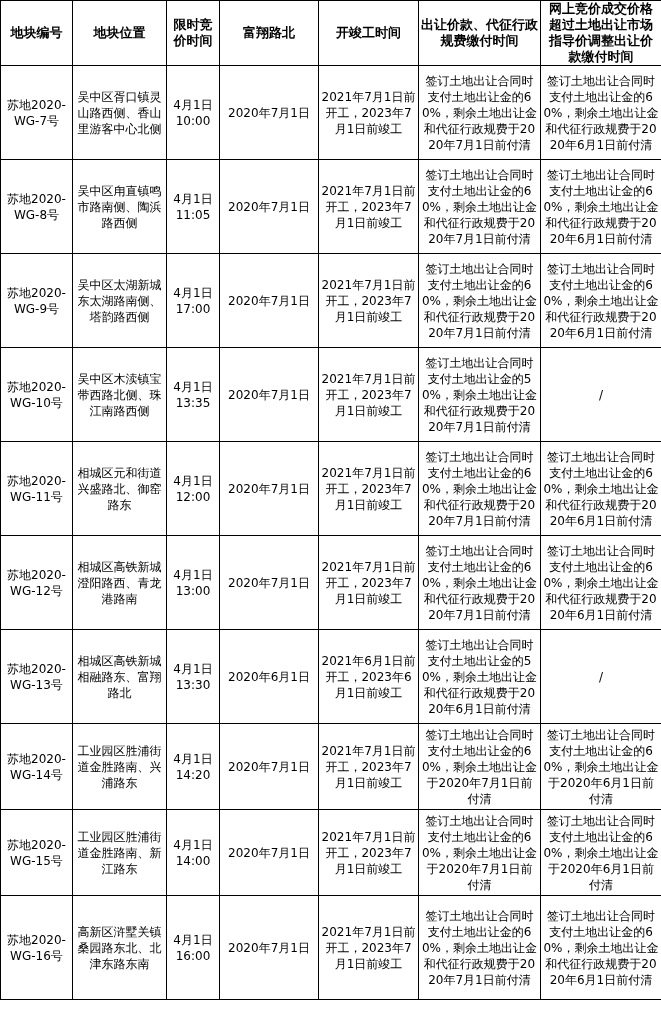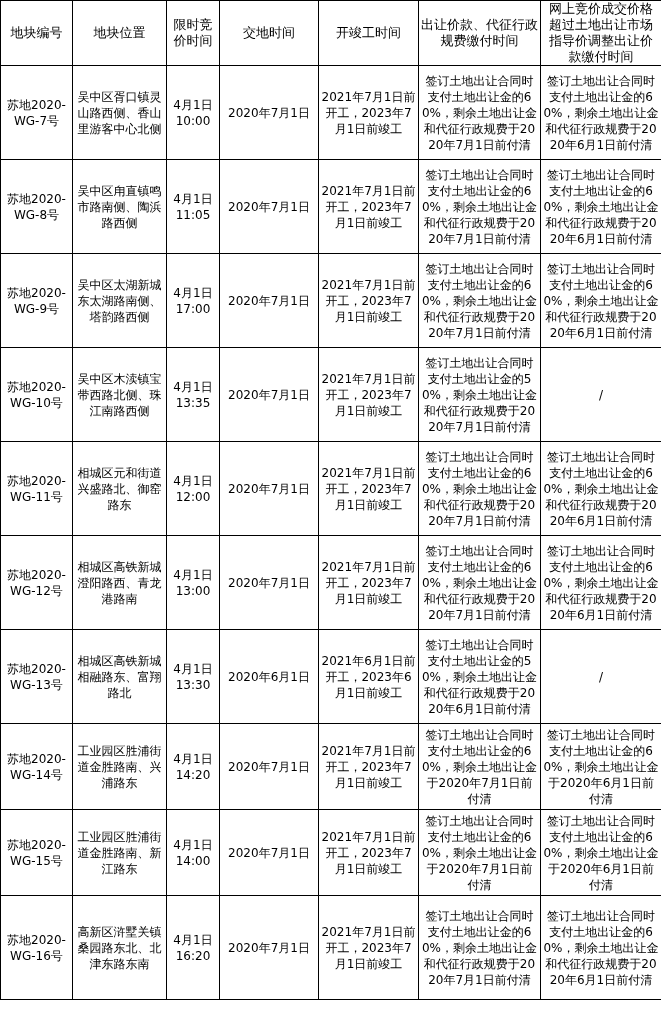--- a/index.html
+++ b/index.html
@@ -13,21 +13,21 @@
     }
     table.land td, table.land th {
       border: 1.5px solid #000;
       text-align: center;
       vertical-align: middle;
       padding: 0 2px;
       overflow: hidden;
       word-break: break-all;
     }
     table.land th {
-      font-weight: normal;
+      font-weight: bold;
       font-size: 13px;
       line-height: 16px;
       margin-top: 8px;
     }
     table.land td {
       font-size: 12px;
       line-height: 16px;
       font-weight: normal;
     }
     .r-head { height: 62px; }
@@ -47,21 +47,21 @@
     <col style="width:99px">
     <col style="width:100px">
     <col style="width:122px">
     <col style="width:121px">
   </colgroup>
   <thead>
     <tr class="r-head">
       <th>地块编号</th>
       <th>地块位置</th>
       <th>限时竞价时间</th>
-      <th>交地时间</th>
+      <th>富翔路北</th>
       <th>开竣工时间</th>
       <th>出让价款、代征行政规费缴付时间</th>
       <th>网上竞价成交价格超过土地出让市场指导价调整出让价款缴付时间</th>
     </tr>
   </thead>
   <tbody>
     <tr class="r-96">
       <td>苏地2020-WG-7号</td>
       <td>吴中区胥口镇灵山路西侧、香山里游客中心北侧</td>
       <td>4月1日 10:00</td>
@@ -138,20 +138,20 @@
       <td>工业园区胜浦街道金胜路南、新江路东</td>
       <td>4月1日 14:00</td>
       <td>2020年7月1日</td>
       <td>2021年7月1日前开工，2023年7月1日前竣工</td>
       <td class="dense">签订土地出让合同时支付土地出让金的60%，剩余土地出让金于2020年7月1日前付清</td>
       <td class="dense">签订土地出让合同时支付土地出让金的60%，剩余土地出让金于2020年6月1日前付清</td>
     </tr>
     <tr class="r-106">
       <td>苏地2020-WG-16号</td>
       <td>高新区浒墅关镇桑园路东北、北津东路东南</td>
-      <td>4月1日 16:20</td>
+      <td>4月1日 16:00</td>
       <td>2020年7月1日</td>
       <td>2021年7月1日前开工，2023年7月1日前竣工</td>
       <td class="dense">签订土地出让合同时支付土地出让金的60%，剩余土地出让金和代征行政规费于2020年7月1日前付清</td>
       <td class="dense">签订土地出让合同时支付土地出让金的60%，剩余土地出让金和代征行政规费于2020年6月1日前付清</td>
     </tr>
   </tbody>
 </table>
 
 </body></html>

